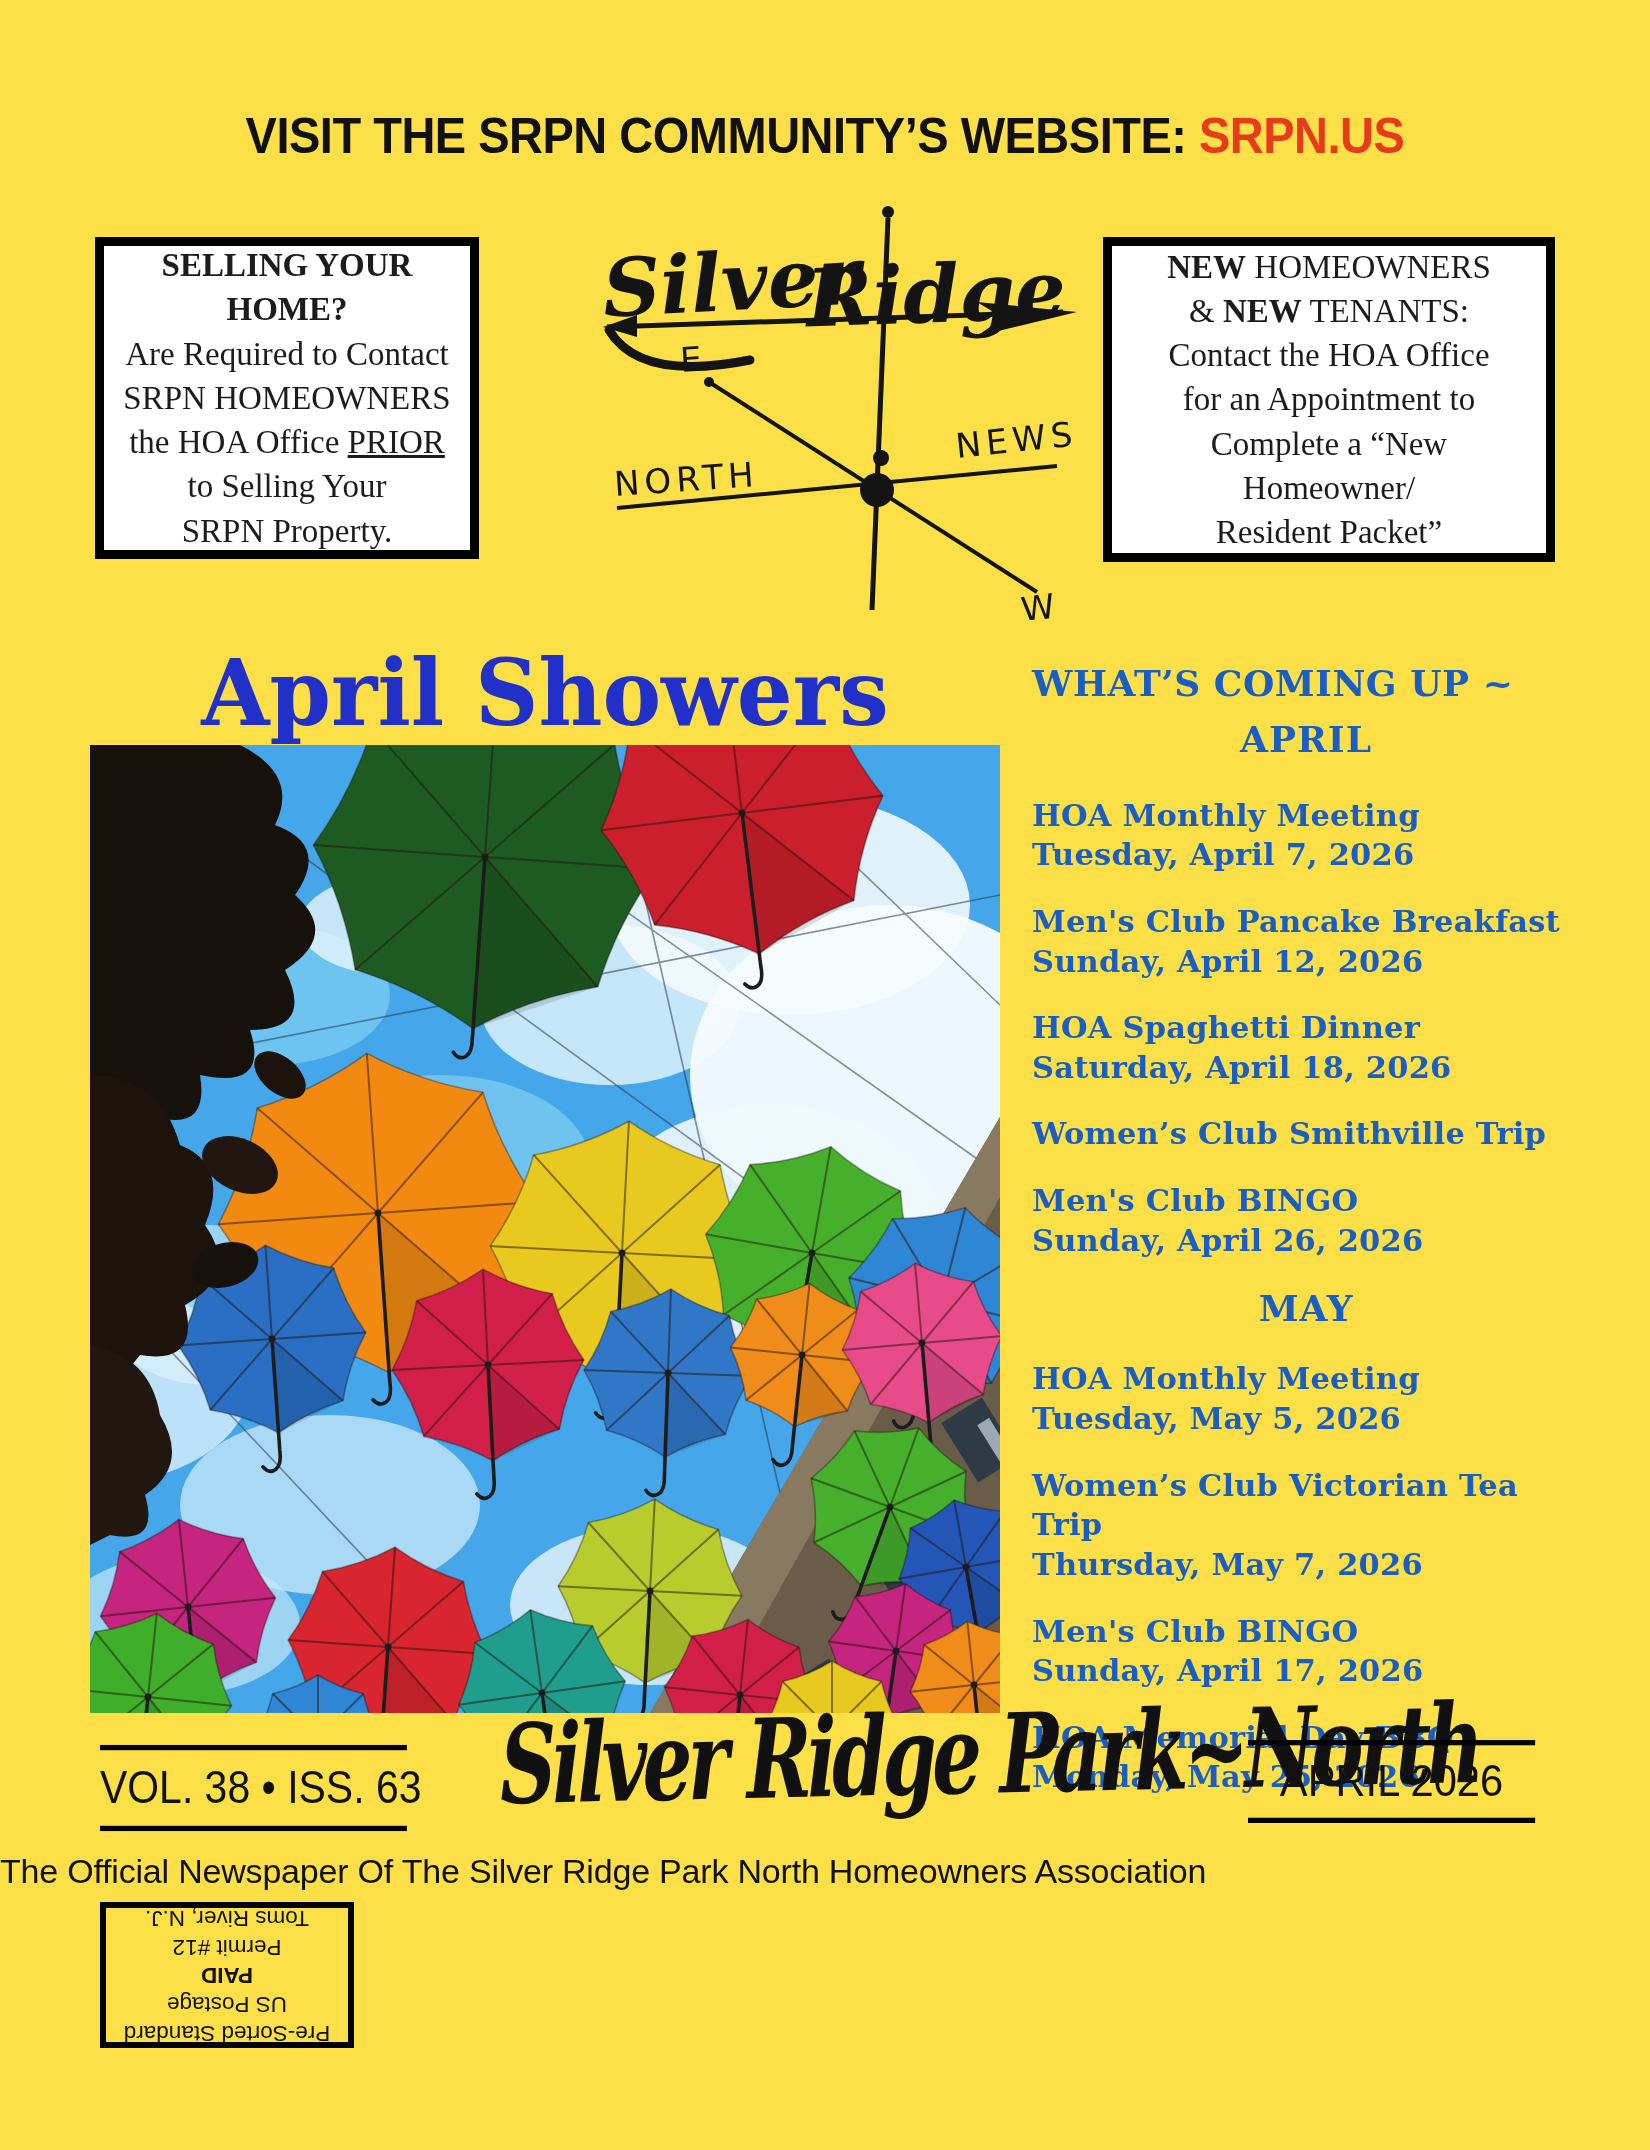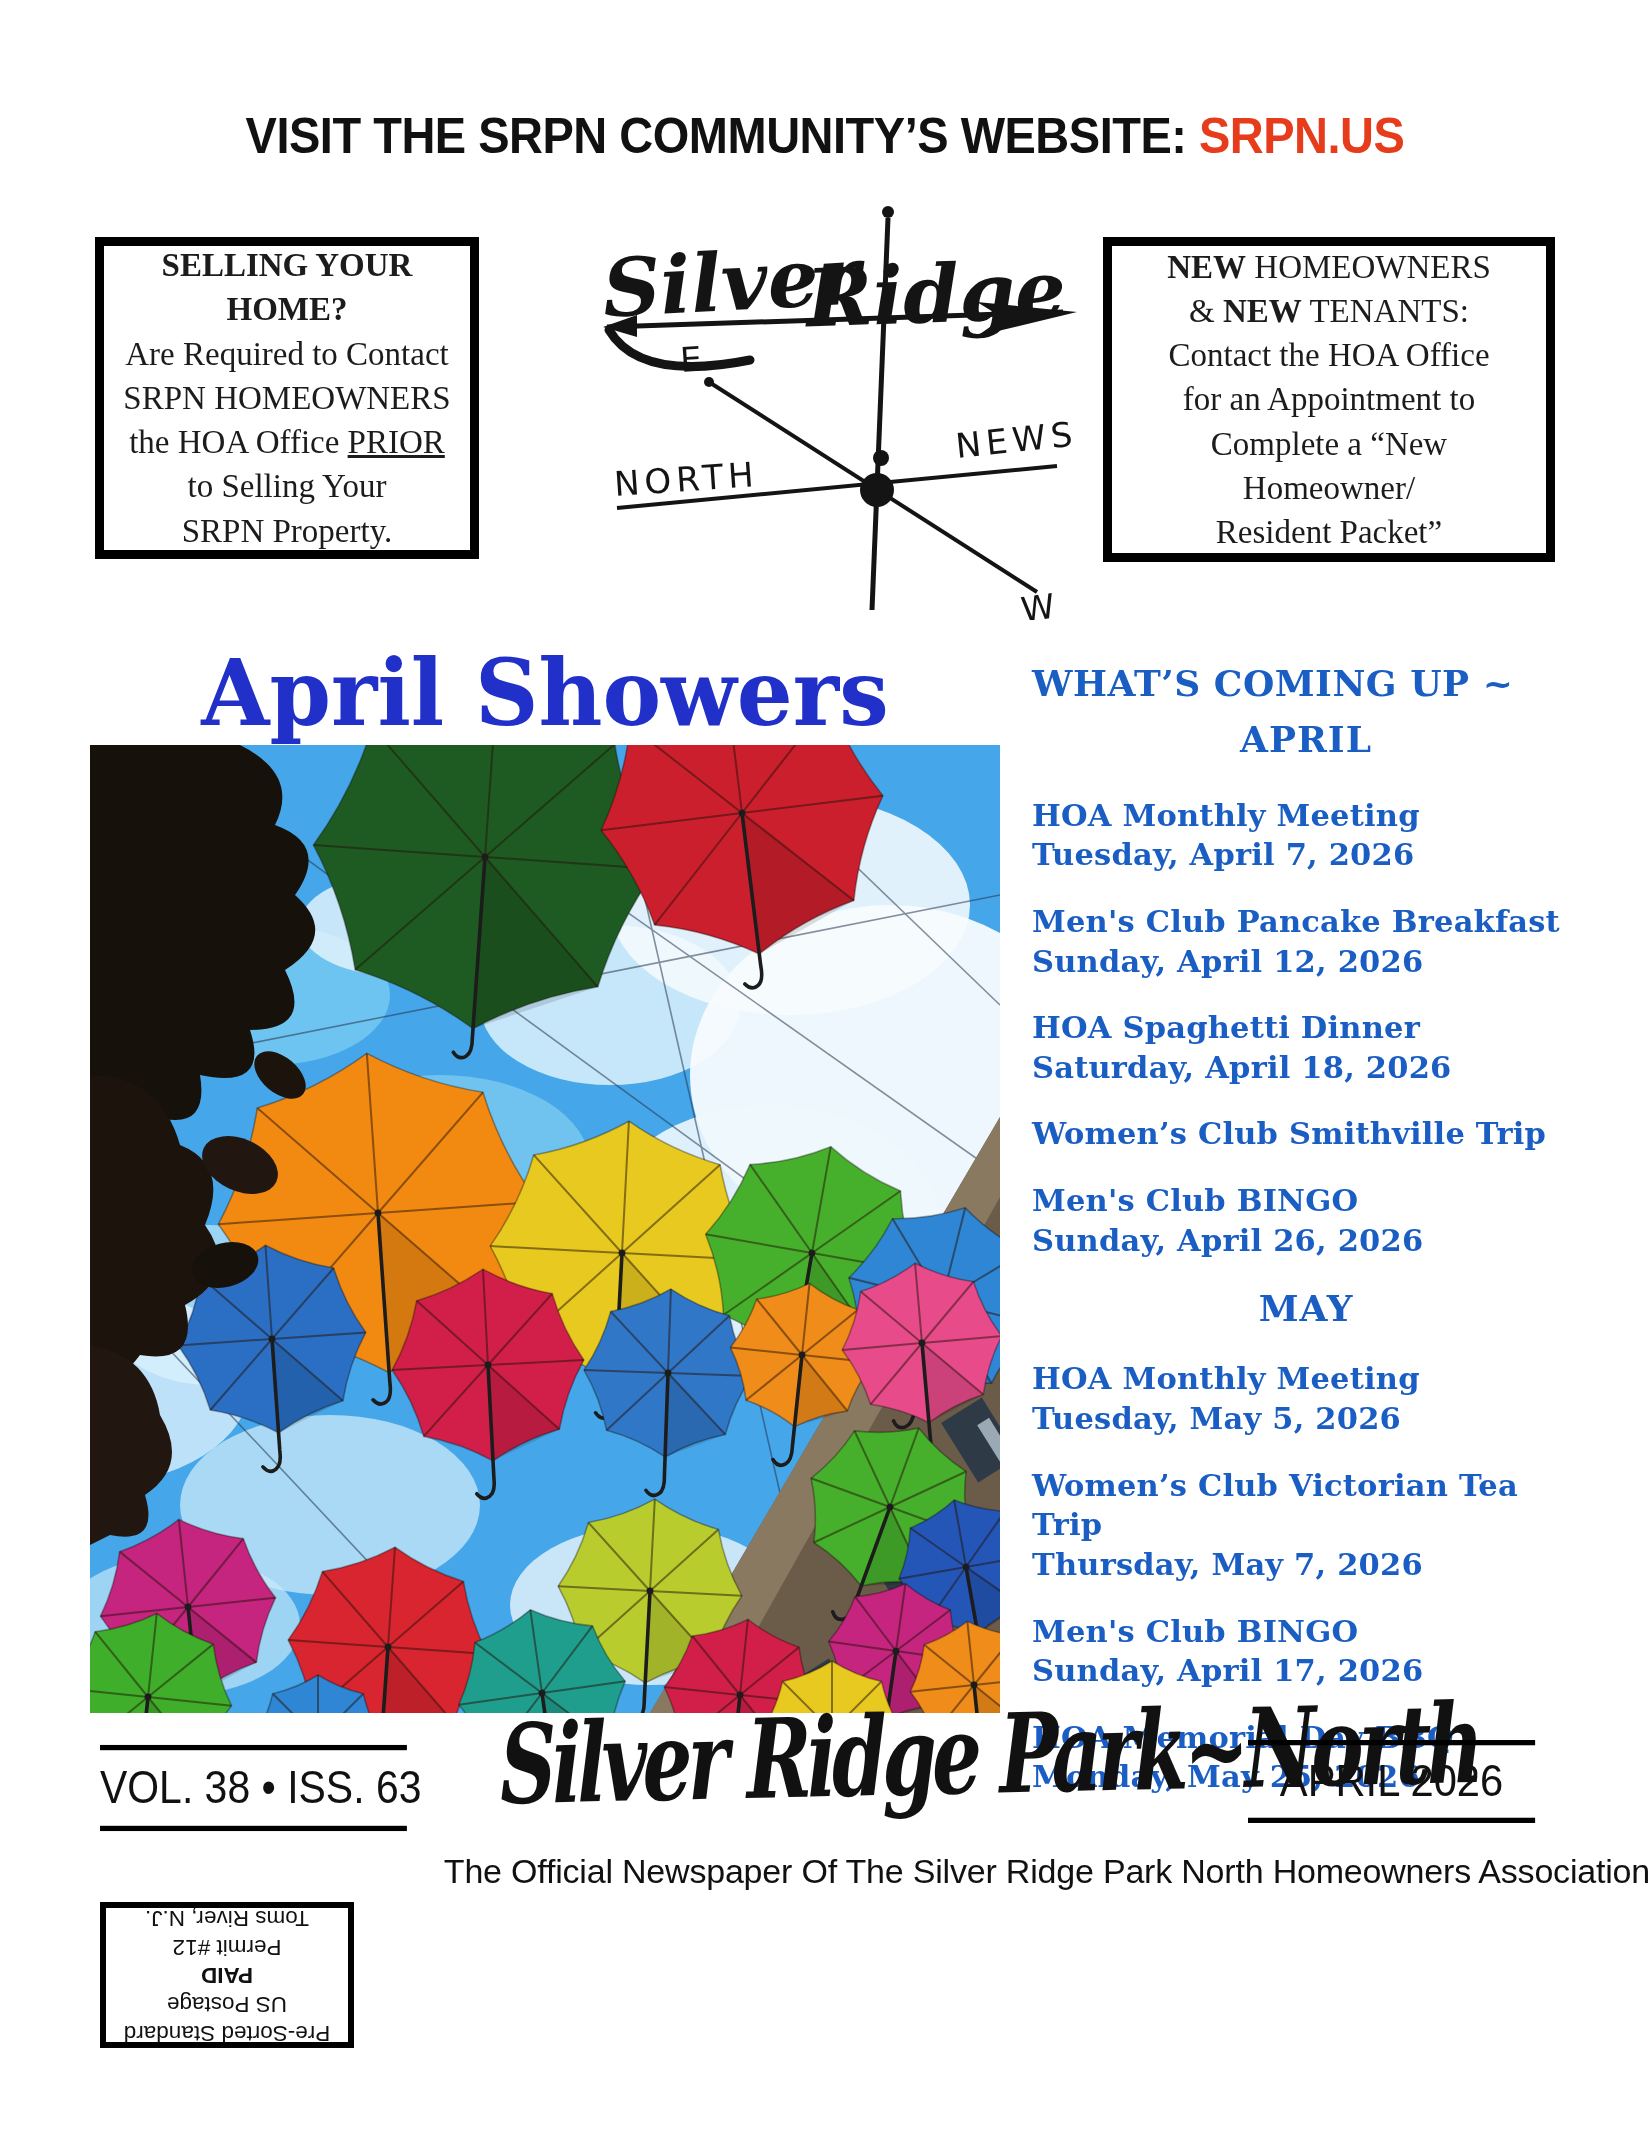--- a/index.html
+++ b/index.html
@@ -1,16 +1,16 @@
 <!DOCTYPE html>
 <html><head>
 <meta charset="utf-8">
 <style>
   html,body{margin:0;padding:0;background:#888;}
-  .page{position:relative;width:1650px;height:2150px;background:#ffffff;margin:0 auto;
+  .page{position:relative;width:1650px;height:2150px;background:#fde047;margin:0 auto;
         overflow:hidden;font-family:"Liberation Sans",sans-serif;color:#111;}
   
   .site-banner{position:absolute;top:108px;left:0;width:1650px;text-align:center;
       font-weight:bold;font-size:47px;letter-spacing:-.5px;transform:scaleY(1.08);white-space:nowrap;}
   .site-banner .site{color:#e63c1c;}
   
   .info-box{position:absolute;box-sizing:border-box;border:9px solid #000;background:#fff;
       display:flex;flex-direction:column;justify-content:center;text-align:center;
       font-family:"Liberation Serif",serif;font-size:33px;line-height:1.34;color:#1c1c1c;padding:10px 16px;}
   .info-box b{font-weight:bold;}
@@ -37,21 +37,21 @@
   
   .rule-block{position:absolute;box-sizing:border-box;border-top:5px solid #000;border-bottom:5px solid #000;
       text-align:center;white-space:nowrap;}
   .vol-block{left:100px;top:1747px;width:330px;padding:10px 0 12px 0;font-size:44px;
       transform:scaleX(.93) scaleY(1.05);transform-origin:left center;}
   .issue-block{left:1248px;top:1742px;width:296px;padding:9px 0 11px 0;font-size:43px;
       transform:scaleX(.97) scaleY(1.05);transform-origin:left center;}
   .masthead{position:absolute;left:418px;top:1700px;width:820px;text-align:center;white-space:nowrap;
       font-family:"DejaVu Serif",serif;font-style:italic;font-weight:bold;font-size:98px;
       letter-spacing:-6px;transform:scaleX(.8) rotate(-1deg) scaleY(1.12);transform-origin:center;}
-  .tagline{position:absolute;left:0;top:1852px;width:1650px;text-align:right;font-size:34px;
+  .tagline{position:absolute;left:0;top:1852px;width:1650px;text-align:left;font-size:34px;
       letter-spacing:-.2px;}
   
   .postage{position:absolute;left:100px;top:1902px;width:254px;height:146px;box-sizing:border-box;
       border:6px solid #000;transform:rotate(180deg);display:flex;flex-direction:column;
       justify-content:center;text-align:center;font-size:22.5px;line-height:1.28;}
   .postage b{font-weight:bold;}
 </style>
 </head>
 <body>
 

